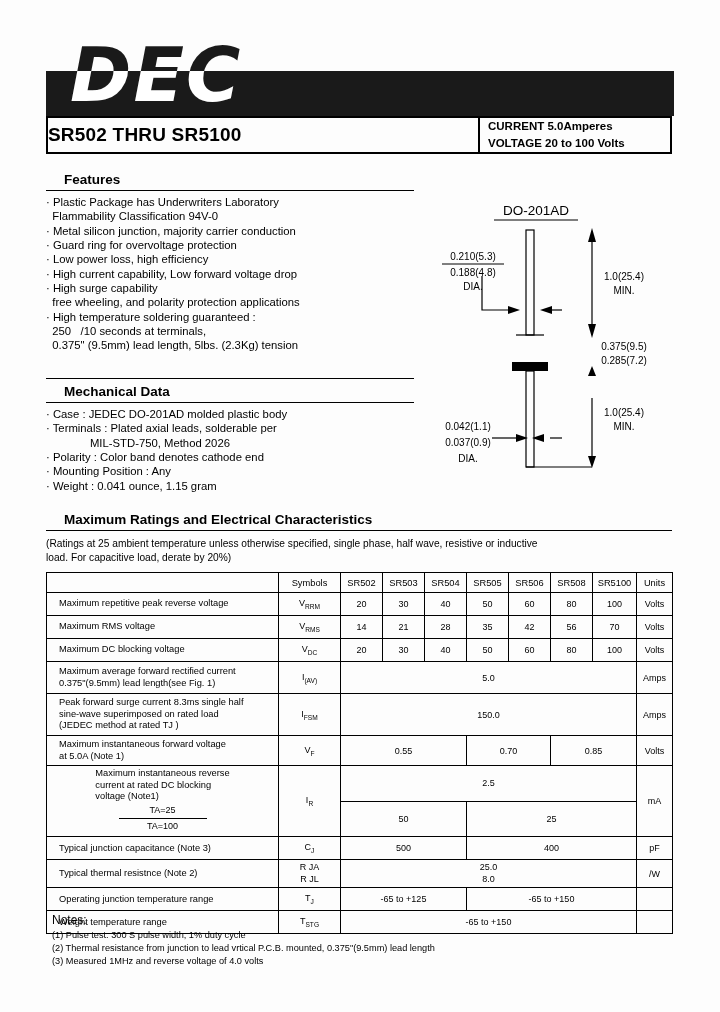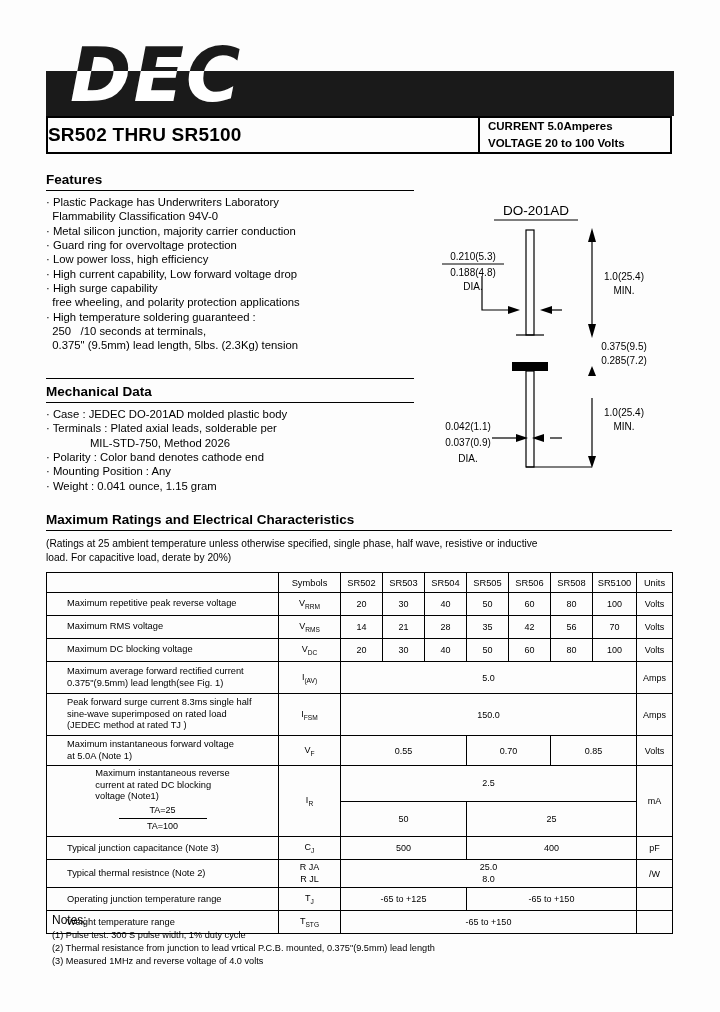--- a/index.html
+++ b/index.html
@@ -19,41 +19,41 @@
 
   .titlebar{position:absolute;left:46px;top:116px;width:626px;height:38px;border:2px solid #000;
             box-sizing:border-box;display:flex;}
   .title-left{flex:1;display:flex;align-items:center;justify-content:flex-start;border-right:2px solid #000;}
   .title-left span{font-size:19px;font-weight:bold;letter-spacing:.2px;}
   .title-right{width:190px;display:flex;flex-direction:column;justify-content:center;padding-left:8px;box-sizing:border-box;}
   .title-right div{font-size:11.5px;font-weight:bold;line-height:1.45;}
 
   
   .sec{position:absolute;}
-  .sec-h{font-size:13.5px;font-weight:bold;padding-bottom:3px;}
+  .sec-h{font-size:13.5px;font-weight:bold;padding-bottom:3px;margin-left:18px;}
   .rule{border-top:1.4px solid #000;width:100%;}
   .rule-top{border-top:1.4px solid #000;width:100%;margin-bottom:5px;}
 
   .bullets{font-size:11.3px;line-height:1.27;}
   .bullets div{white-space:pre;}
 
   
   .draw{position:absolute;left:432px;top:198px;width:242px;height:300px;}
   .draw svg{display:block;}
   .dim-cap{position:absolute;left:424px;top:478px;width:258px;text-align:center;font-size:10.5px;}
 
   
   .rt-h{position:absolute;left:46px;top:512px;width:626px;}
   .rt-h .sec-h{font-size:13.5px;font-weight:bold;}
   .rt-note{position:absolute;left:46px;top:537px;width:626px;font-size:10.2px;line-height:1.35;}
 
   table.main{position:absolute;left:46px;top:572px;width:626px;border-collapse:collapse;table-layout:fixed;}
   table.main td,table.main th{border:1px solid #000;font-size:9px;font-weight:normal;padding:0;text-align:center;
         vertical-align:middle;height:18px;}
-  table.main td.desc{text-align:left;padding:2px 20px;font-size:9.3px;line-height:1.25;}
+  table.main td.desc{text-align:left;padding:2px 12px;font-size:9.3px;line-height:1.25;}
   table.main th{font-size:9.3px;height:19px;}
   .sym{font-size:9.5px;}
   .sym sub{font-size:6.6px;}
   .twoline{line-height:1.3;}
 
   .notes{position:absolute;left:52px;top:912px;width:620px;font-size:9.2px;line-height:1.42;}
   .notes .nh{font-size:12px;}
 
   .descwrap{display:flex;align-items:center;flex-direction:column;}
   .descwrap .txt{flex:1;}

